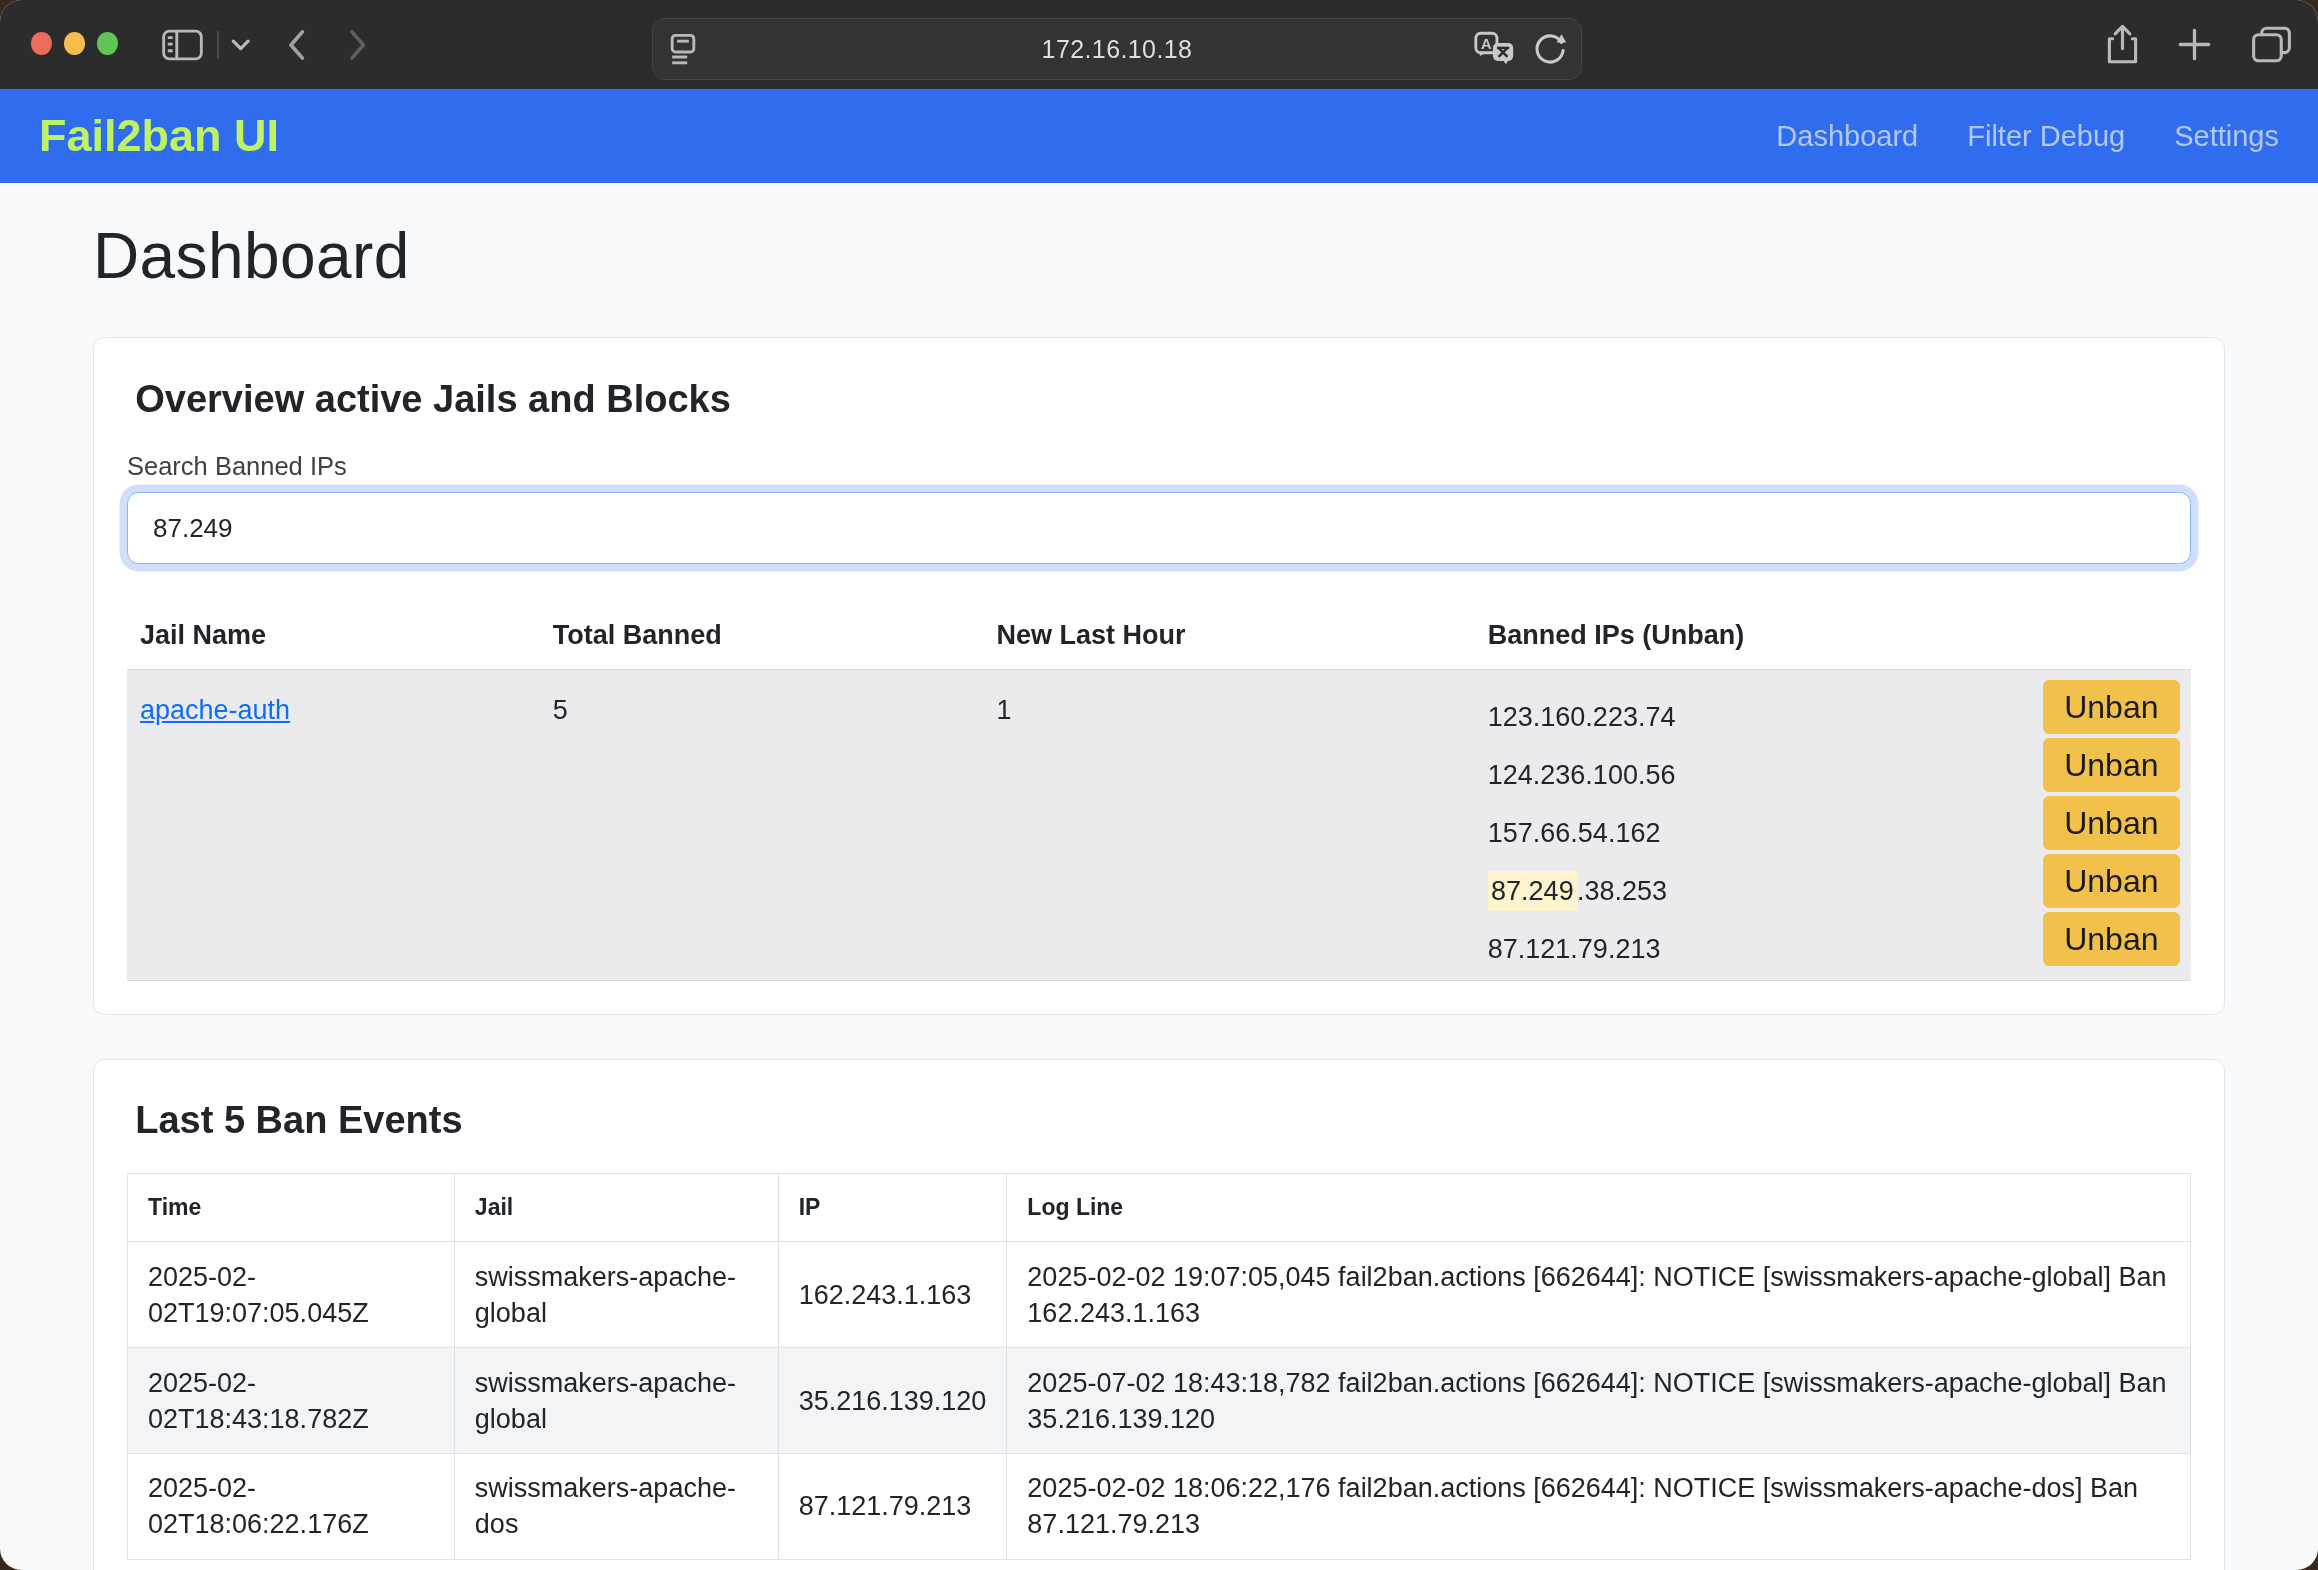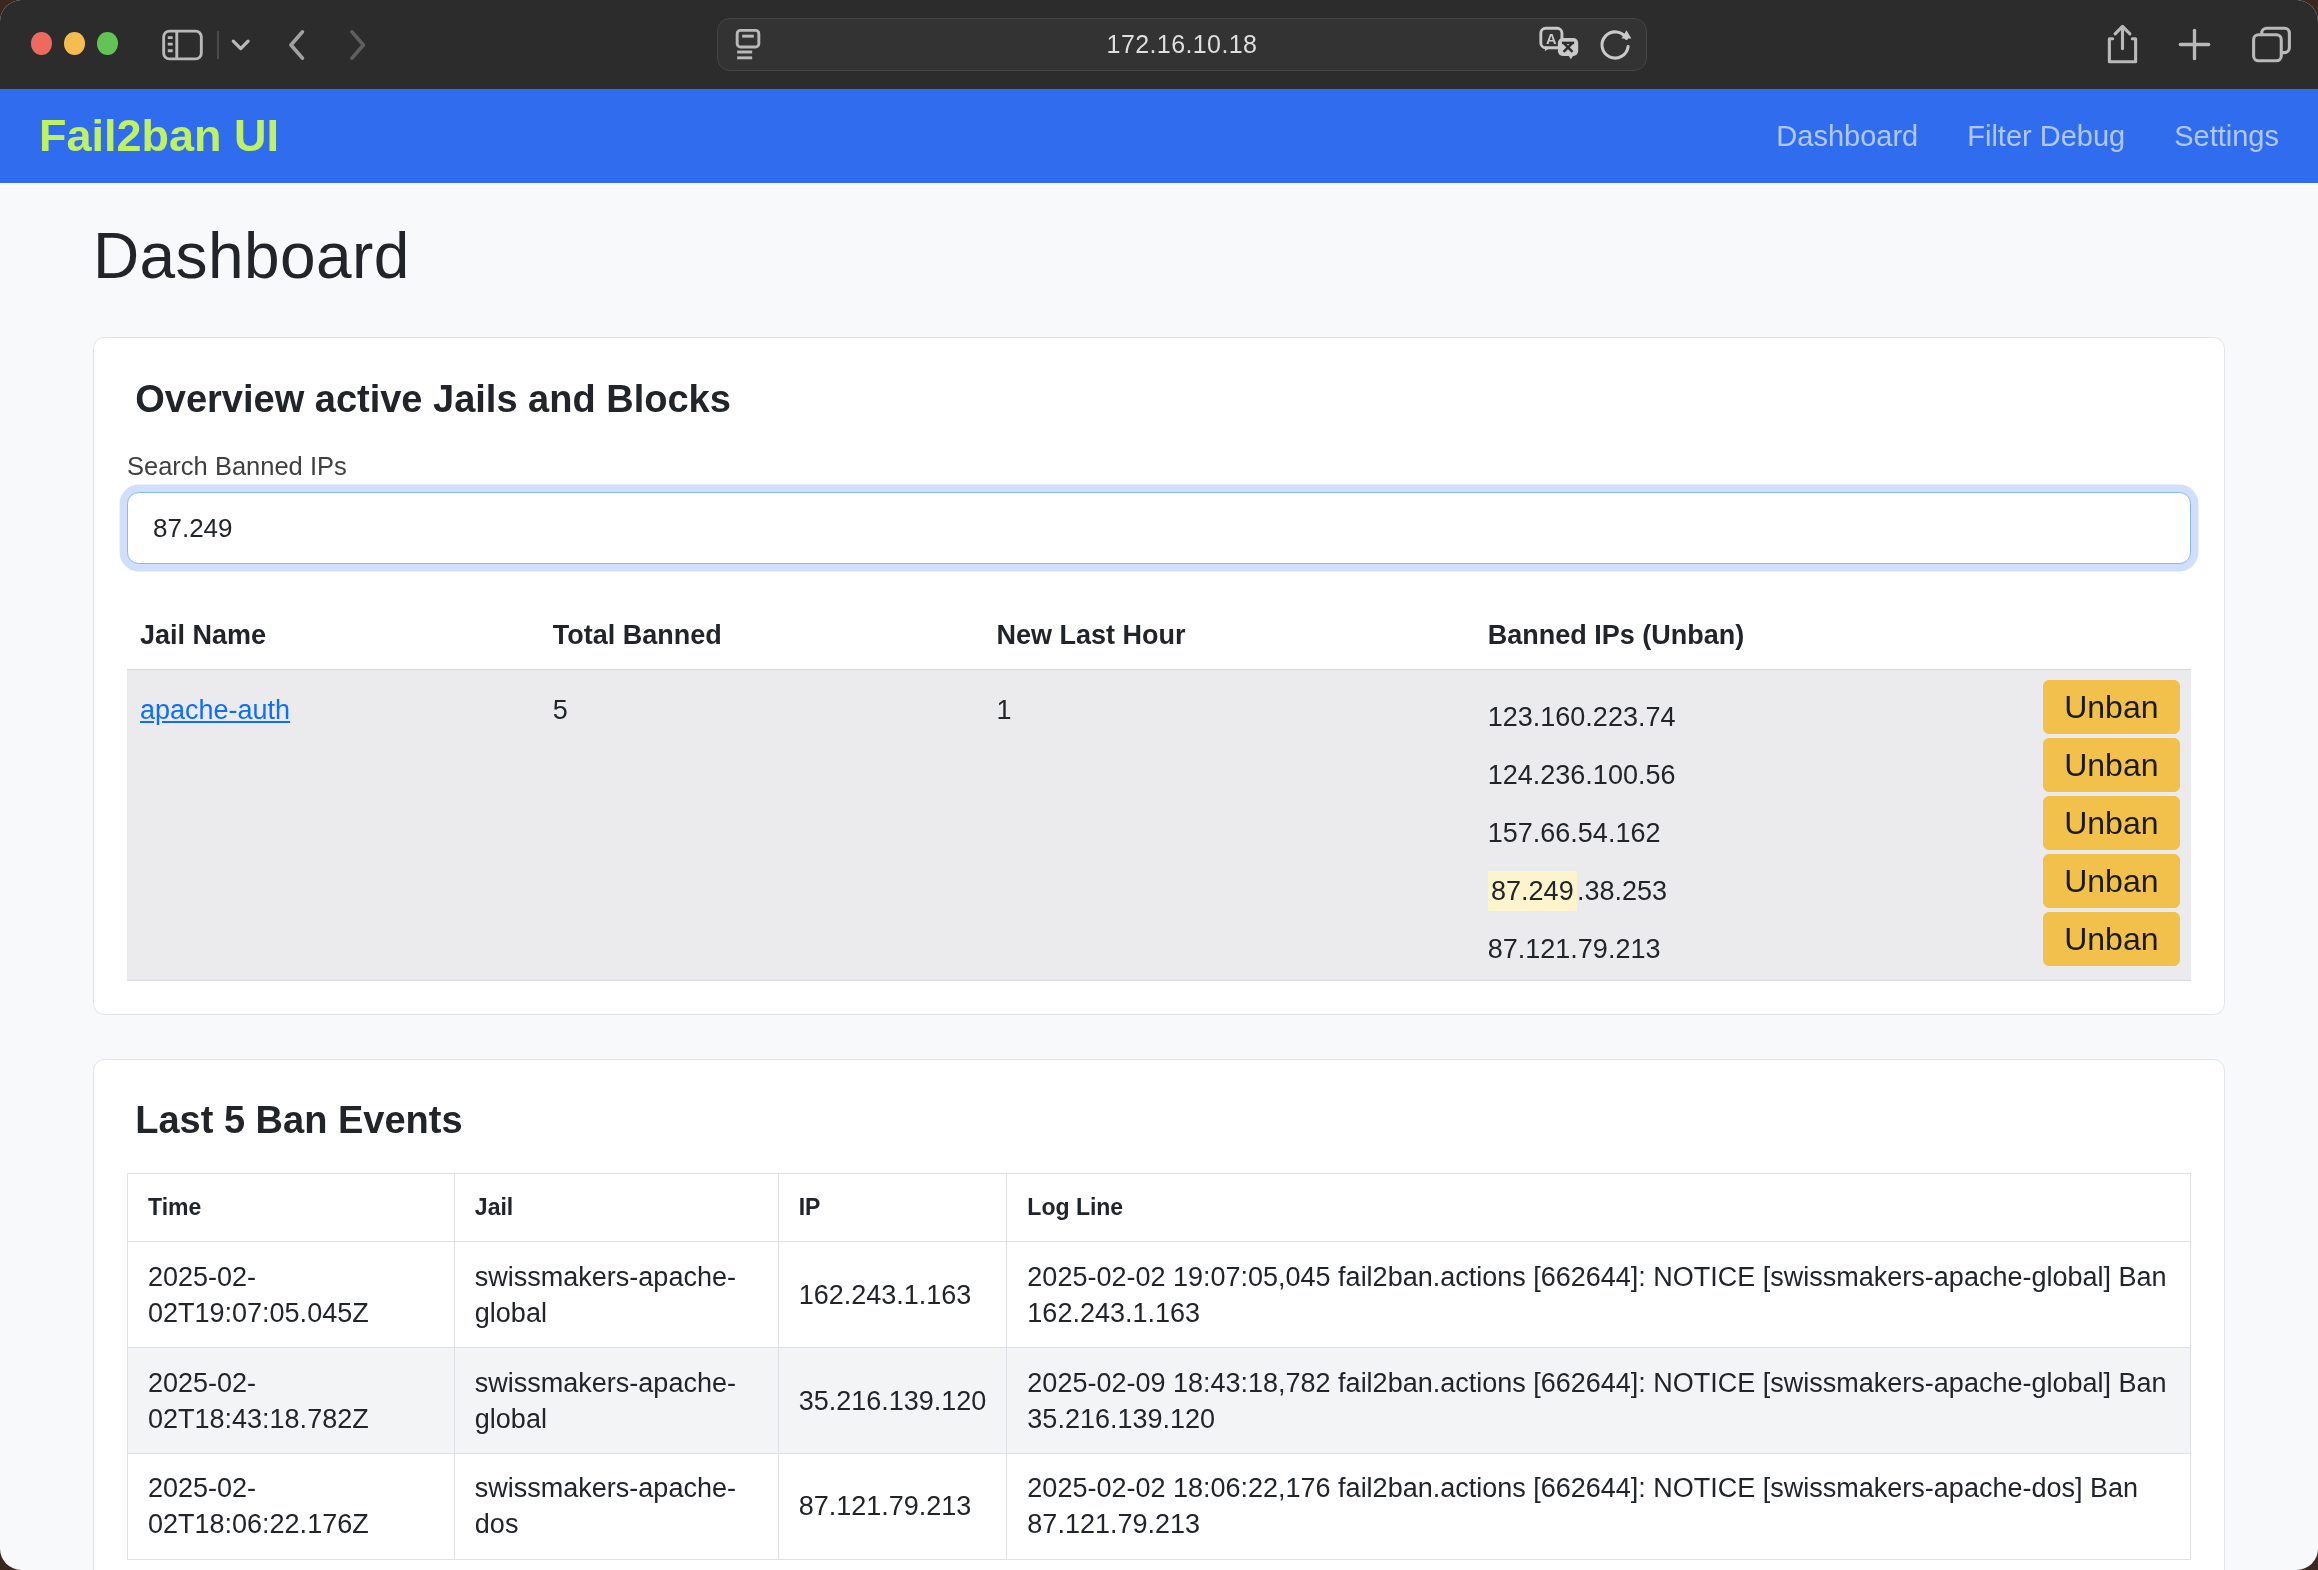--- a/index.html
+++ b/index.html
@@ -23,21 +23,21 @@
   }
   .traffic-lights { position: absolute; left: 31px; top: 32px; display: flex; gap: 11.5px; }
   .tl { width: 21.4px; height: 23px; border-radius: 50%; }
   .tl.red { background: #ee6a5f; }
   .tl.yellow { background: #f5bd4f; }
   .tl.green { background: #61c455; }
   .chrome-left { position: absolute; left: 161px; top: 0; height: 89px; display: flex; align-items: center; }
   .chrome-ic { display: flex; align-items: center; justify-content: center; }
   .chrome-divider { width: 1.6px; height: 28px; background: #4b4a4a; margin: 0 11.5px 0 13px; }
   .url-field {
-    position: absolute; left: 717px; top: 18px; width: 930px; height: 53px;
+    position: absolute; left: 652px; top: 18px; width: 930px; height: 62px;
     background: #343333; border: 1.6px solid #464545; border-radius: 13px;
     display: flex; align-items: center; padding: 0 15px;
   }
   .url-text {
     position: absolute; left: 0; right: 0; text-align: center;
     color: #dededd; font-size: 25px; letter-spacing: 0.4px;
   }
   .url-left { position: relative; z-index: 2; }
   .url-right { position: absolute; right: 13px; display: flex; align-items: center; gap: 16.4px; z-index: 2; }
   .chrome-right { position: absolute; right: 25px; top: 0; height: 89px; display: flex; align-items: center; gap: 38px; }
@@ -280,21 +280,21 @@
           <tr>
             <td>2025-02-02T19:07:05.045Z</td>
             <td>swissmakers-apache-global</td>
             <td class="col-ip">162.243.1.163</td>
             <td>2025-02-02 19:07:05,045 fail2ban.actions [662644]: NOTICE [swissmakers-apache-global] Ban 162.243.1.163</td>
           </tr>
           <tr class="striped">
             <td>2025-02-02T18:43:18.782Z</td>
             <td>swissmakers-apache-global</td>
             <td class="col-ip">35.216.139.120</td>
-            <td>2025-02-09 18:43:18,782 fail2ban.actions [662644]: NOTICE [swissmakers-apache-global] Ban 35.216.139.120</td>
+            <td>2025-07-02 18:43:18,782 fail2ban.actions [662644]: NOTICE [swissmakers-apache-global] Ban 35.216.139.120</td>
           </tr>
           <tr>
             <td>2025-02-02T18:06:22.176Z</td>
             <td>swissmakers-apache-dos</td>
             <td class="col-ip">87.121.79.213</td>
             <td>2025-02-02 18:06:22,176 fail2ban.actions [662644]: NOTICE [swissmakers-apache-dos] Ban 87.121.79.213</td>
           </tr>
 
         </tbody>
       </table>

